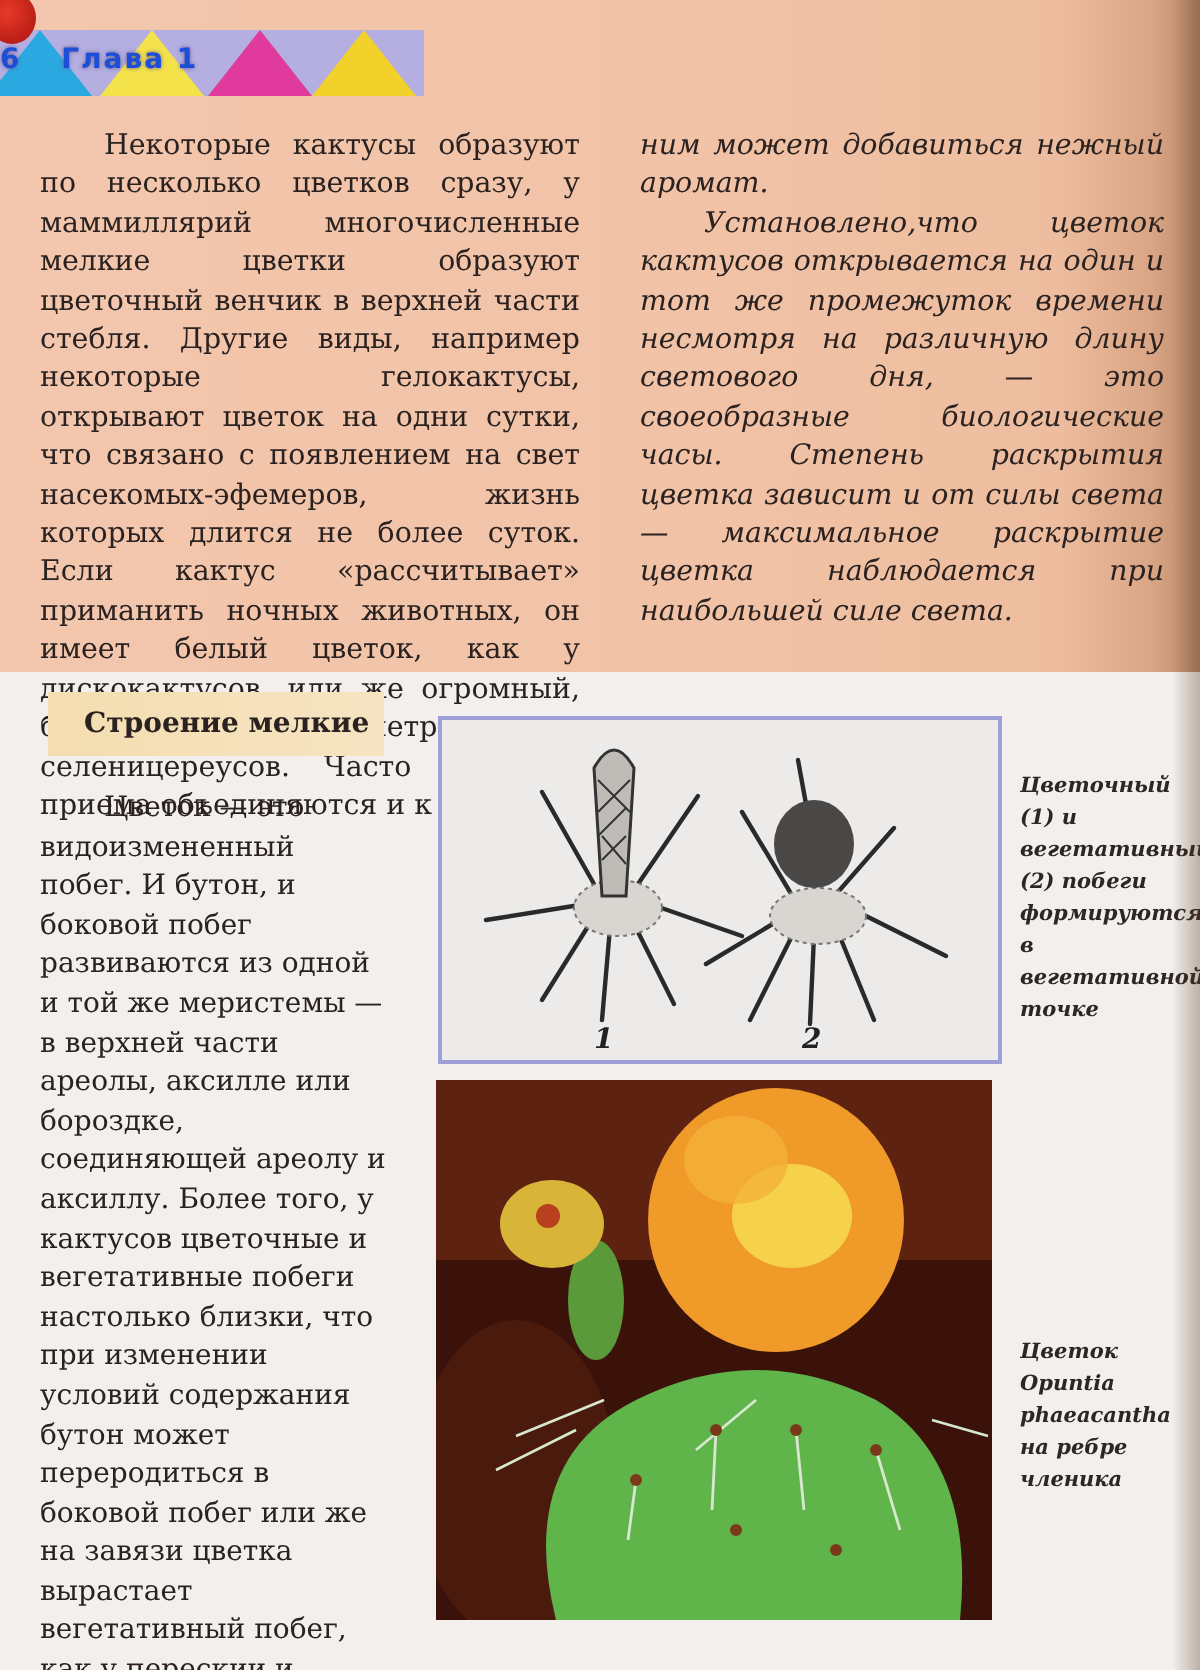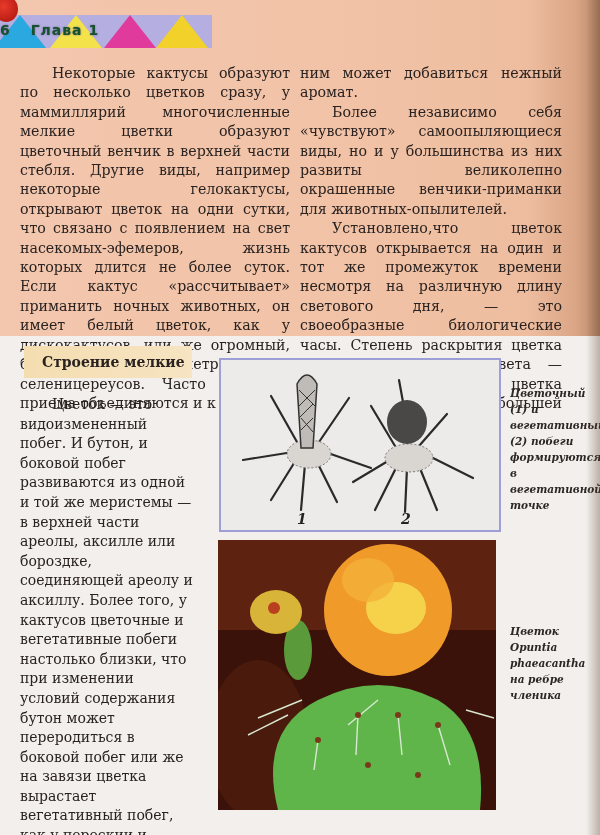--- a/index.html
+++ b/index.html
@@ -15,51 +15,51 @@
     }
     .header-bar {
       position:absolute; left:0; top:15px; width:212px; height:33px;
       background:#b5aee0;
     }
     .tri { position:absolute; top:15px; width:0; height:0;
       border-left:26px solid transparent; border-right:26px solid transparent;
       border-bottom:33px solid; }
     .header-label {
       position:absolute; left:0; top:22px; font-family:"DejaVu Sans", sans-serif;
-      font-size:14px; font-weight:bold; color:#14532d; letter-spacing:1px;
+      font-size:14px; font-weight:bold; color:#1d4ed8; letter-spacing:1px;
       text-shadow:0 0 2px #6a6090;
     }
     .logo-blob { position:absolute; left:-6px; top:-4px; width:24px; height:26px;
       background:radial-gradient(circle at 40% 40%,#e83a2a,#a8130d); border-radius:50%; }
     .col { position:absolute; font-size:14.2px; line-height:19.4px; text-align:justify; }
     .col p { margin:0; }
     .indent { text-indent:32px; }
     .col-left-top { left:20px; top:64px; width:270px; }
-    .col-right-top { left:300px; top:64px; width:262px; }
+    .col-right-top { left:320px; top:64px; width:262px;font-style:italic; }
     .section-head {
       position:absolute; left:24px; top:346px; width:150px; height:32px;
       background:linear-gradient(90deg,#f4ddb0,#f6e4c2);
       font-weight:bold; font-size:14px; line-height:32px; padding-left:18px;
     }
     .col-left-bottom { left:20px; top:395px; width:176px; font-size:14px; line-height:19.6px; text-align:left; }
     .diagram-box {
       position:absolute; left:219px; top:358px; width:278px; height:170px;
       border:2px solid #9f9fd8; background:#ecebea;
     }
     .photo {
       position:absolute; left:218px; top:540px; width:278px; height:270px;
       background:radial-gradient(ellipse at 20% 30%,#5a2414 0%,#2a0d08 40%,#6b2a14 80%);
       overflow:hidden;
     }
     .caption {
       position:absolute; left:510px; width:86px; font-style:italic; font-weight:bold;
       font-size:10.5px; line-height:16px; color:#2c2624;
     }
     .cap1 { top:385px; }
-    .cap2 { top:623px; }
+    .cap2 { top:668px; }
     .fig-num { position:absolute; font-style:italic; font-weight:bold; font-size:14px; }
     .right-shadow { position:absolute; right:0; top:0; width:14px; height:835px;
       background:linear-gradient(90deg,rgba(0,0,0,0),rgba(90,60,40,.35)); }
   </style>
 </head>
 <body>
 
 <div class="top-band"></div>
 
 <div>
@@ -74,21 +74,20 @@
     <span style="margin-left:14px;">Глава 1</span>
   </div>
 </div>
 
 <div class="col col-left-top">
   <p class="indent">Некоторые кактусы образуют по несколько цветков сразу, у маммиллярий многочисленные мелкие цветки образуют цветочный венчик в верхней части стебля. Другие виды, например некоторые гелокактусы, открывают цветок на одни сутки, что связано с появлением на свет насекомых-эфемеров, жизнь которых длится не более суток. Если кактус «рассчитывает» приманить ночных животных, он имеет белый цветок, как у дискокактусов, или же огромный, более 20 см в диаметре, как у селеницереусов. Часто эти два приема объединяются и к</p>
 </div>
 
 <div class="col col-right-top">
   <p>ним может добавиться нежный аромат.</p>
-  <p class="indent">Более независимо себя «чувствуют» самоопыляющиеся виды, но и у большинства из них развиты великолепно окрашенные венчики-приманки для животных-опылителей.</p>
   <p class="indent">Установлено,что цветок кактусов открывается на один и тот же промежуток времени несмотря на различную длину светового дня, — это своеобразные биологические часы. Степень раскрытия цветка зависит и от силы света — максимальное раскрытие цветка наблюдается при наибольшей силе света.</p>
 </div>
 
 <div class="section-head">Строение мелкие</div>
 
 <div class="col col-left-bottom">
   <p class="indent">Цветок — это видоизмененный побег. И бутон, и боковой побег развиваются из одной и той же меристемы — в верхней части ареолы, аксилле или бороздке, соединяющей ареолу и аксиллу. Более того, у кактусов цветочные и вегетативные побеги настолько близки, что при изменении условий содержания бутон может переродиться в боковой побег или же на завязи цветка вырастает вегетативный побег, как у перескии и некоторых опунций.</p>
 
 </div>
 

